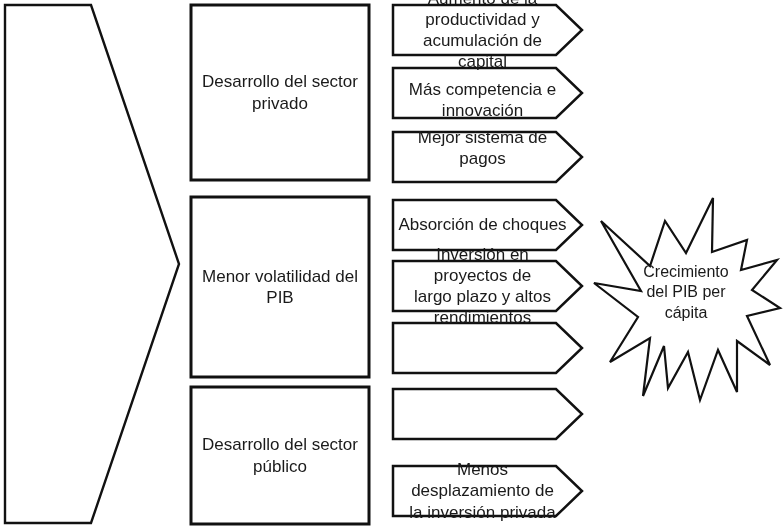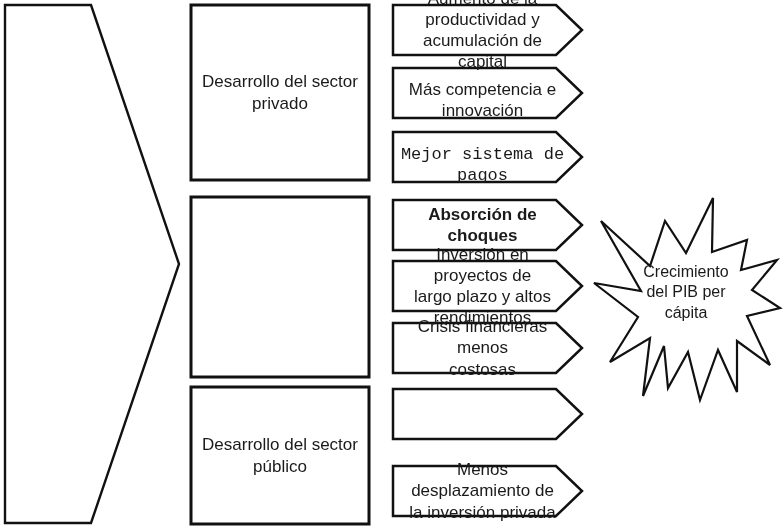--- a/index.html
+++ b/index.html
@@ -49,34 +49,33 @@
     <polygon class="shape" stroke-width="2.5" points="393,323 556,323 582,348 556,373 393,373"></polygon>
     <polygon class="shape" stroke-width="2.5" points="393,389 556,389 582,414 556,439 393,439"></polygon>
     <polygon class="shape" stroke-width="2.5" points="393,466 556,466 582,491 556,516 393,516"></polygon>
 
     <polygon class="shape" stroke-width="2.2" points="713,198 712,252 747,240 741,270 777,260 752,290 780,308 747,316 770,365 737,341 737,392 718,350 700,400 688,352 668,388 664,346 643,396 650,338 610,362 638,317 594,283 641,291 601,221 650,266 665,221 686,253"></polygon>
   </svg>
 
 
   <div class="lbl" style="left:191px;top:5px;width:178px;height:175px;">Desarrollo del sector
 privado</div>
+  <div class="lbl" style="left:191px;top:197px;width:178px;height:180px;">Menor volatilidad del PIB</div>
   <div class="lbl" style="left:191px;top:387px;width:178px;height:137px;">Desarrollo del sector
 público</div>
 
   <div class="lbl" style="left:397px;top:5px;width:171px;height:50px;">Aumento de la
 productividad y
 acumulación de capital</div>
   <div class="lbl" style="left:397px;top:68px;width:171px;height:64px;">Más competencia e
 innovación</div>
-  <div class="lbl" style="left:397px;top:136px;width:171px;height:58px;font-family:Liberation Mono, monospace;">Mejor sistema de pagos</div>
-  <div class="lbl" style="left:397px;top:200px;width:171px;height:50px;font-weight:bold;">Absorción de choques</div>
+  <div class="lbl" style="left:397px;top:119px;width:171px;height:58px;">Mejor sistema de pagos</div>
+  <div class="lbl" style="left:397px;top:200px;width:171px;height:50px;">Absorción de choques</div>
   <div class="lbl" style="left:397px;top:261px;width:171px;height:50px;">Inversión en proyectos de
 largo plazo y altos
 rendimientos</div>
-  <div class="lbl" style="left:397px;top:323px;width:171px;height:50px;">Crisis financieras menos
-costosas</div>
   <div class="lbl" style="left:397px;top:466px;width:171px;height:50px;">Menos desplazamiento de
 la inversión privada</div>
 
   <div class="lbl big" style="left:616px;top:240px;width:140px;height:105px;">Crecimiento
 del PIB per
 cápita</div>
 </div>
 
 </body></html>

